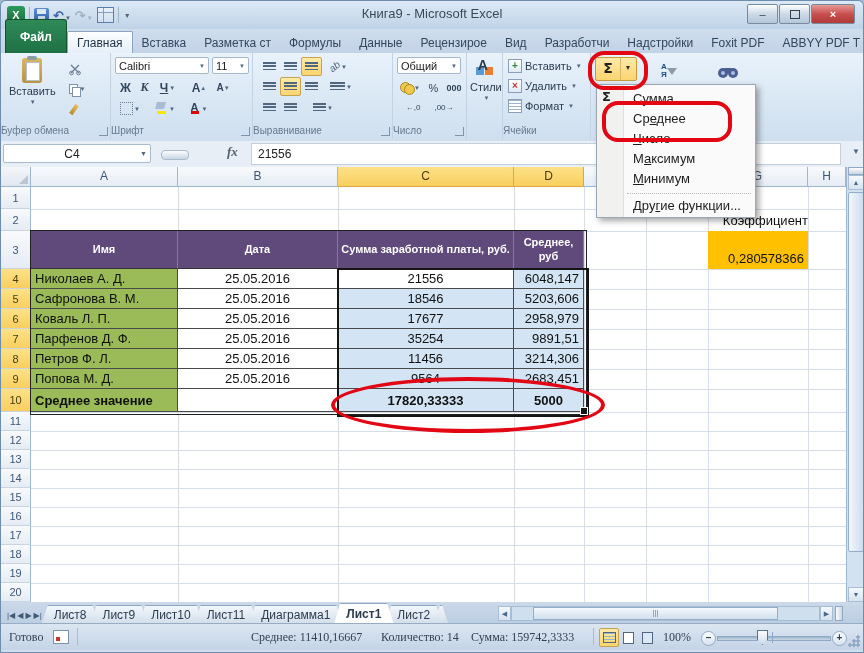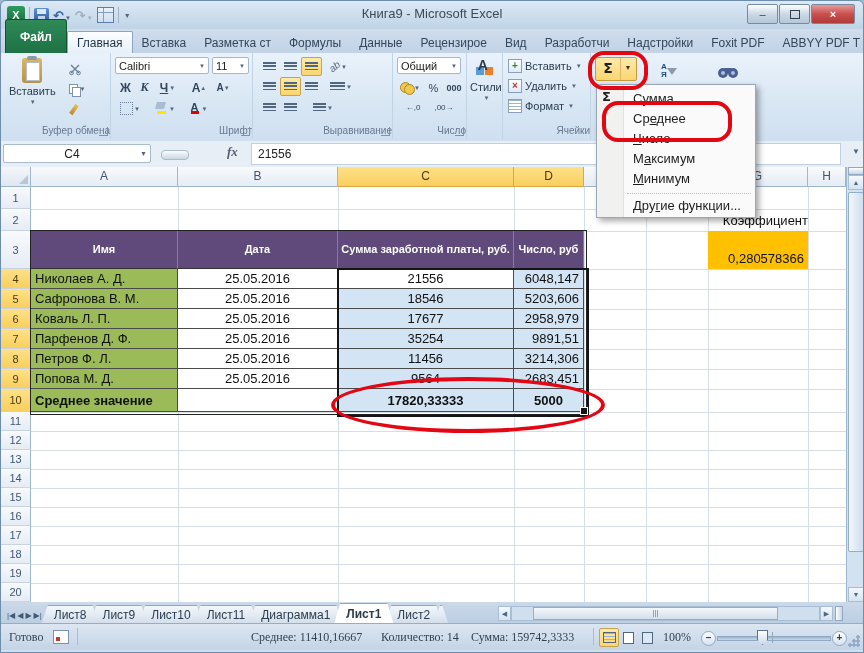--- a/index.html
+++ b/index.html
@@ -25,21 +25,21 @@
   .wb.close{width:42px;background:linear-gradient(#e69a98,#c8504f 50%,#b03a39);color:#fff;font-weight:bold;}
   .maxbox{width:8px;height:7px;border:1px solid #33414f;background:transparent;}
   
   .tabrow{position:absolute;left:0;top:28px;right:0;height:24px;background:linear-gradient(#cfdded,#c2d3e6);display:flex;align-items:flex-end;padding-left:4px;box-sizing:border-box;}
   .rtab{height:21px;padding:0 9px;display:flex;align-items:center;font-size:12px;color:#33465c;white-space:nowrap;}
   .rtab.file{background:linear-gradient(#2f8a57,#1e7145);color:#fff;font-weight:bold;border-radius:3px 3px 0 0;border:1px solid #14532f;border-bottom:none;padding:6px 14px;}
   .rtab.active{background:linear-gradient(#fdfeff,#e6eff8);border:1px solid #8ba4bf;border-bottom:none;border-radius:2px 2px 0 0;color:#1e3248;}
   
   .ribbon{position:absolute;left:0;top:52px;right:0;height:88px;background:linear-gradient(#e9f2fb,#d9e7f4 55%,#cfdff0);border-bottom:1px solid #a9bed3;}
   .grp{position:absolute;top:0;height:86px;border-right:1px solid #c2d3e4;box-sizing:border-box;}
-  .grp-label{position:absolute;left:0;right:0;bottom:1px;height:14px;font-size:10px;color:#64798f;text-align:right;line-height:14px;}
+  .grp-label{position:absolute;left:0;right:0;bottom:1px;height:14px;font-size:10px;color:#64798f;text-align:left;line-height:14px;}
   .dl{position:absolute;right:2px;bottom:3px;width:8px;height:8px;border-right:1px solid #7f94aa;border-bottom:1px solid #7f94aa;}
   .bigb{position:absolute;display:flex;flex-direction:column;align-items:center;font-size:11px;color:#2b3c4e;gap:2px;}
   .clip-ic{width:20px;height:25px;background:linear-gradient(#d8b765,#b99440);border-radius:3px;position:relative;}
   .clip-ic i{position:absolute;left:5px;top:-2px;width:10px;height:4px;background:#8d9aa8;border-radius:2px;}
   .clip-ic b{position:absolute;left:4px;top:4px;width:12px;height:17px;background:#fff;border:1px solid #b5becb;}
   .sb{position:absolute;display:flex;align-items:center;justify-content:center;border:1px solid transparent;border-radius:2px;font-size:11px;color:#33465c;}
   .sb.on{background:linear-gradient(#fdeaa9,#fbd56f);border-color:#c7a24f;}
   .fsel{position:absolute;height:17px;background:#fff;border:1px solid #a5b8cb;border-radius:2px;font-size:11px;color:#222;display:flex;align-items:center;justify-content:space-between;padding:0 3px;box-sizing:border-box;}
   .ic{display:inline-block;width:13px;height:10px;background:repeating-linear-gradient(#51677f 0 1.6px,transparent 1.6px 3.4px);}
   .bld{font-weight:bold;font-size:12px;}
@@ -448,21 +448,21 @@
         <div class="gl" style="left: 30px; top: 378px; width: 815px; height: 1px;"></div>
         <div class="gl" style="left: 30px; top: 397px; width: 815px; height: 1px;"></div>
         <div class="gl" style="left: 30px; top: 416px; width: 815px; height: 1px;"></div>
       </div>
 
     <div class="tblframe"></div>
 
     <div class="tc th" style="left:177px;top:64px;width:160px;height:38px">Дата</div>
     <div class="tc th" style="left:30px;top:64px;width:147px;height:38px">Имя</div>
     <div class="tc th" style="left:337px;top:64px;width:176px;height:38px">Сумма заработной платы, руб.</div>
-    <div class="tc th" style="left:513px;top:64px;width:70px;height:38px">Число, руб</div>
+    <div class="tc th" style="left:513px;top:64px;width:70px;height:38px">Среднее, руб</div>
 
     <div class="tc green" style="left:30px;top:102px;width:147px;height:20px">Николаев А. Д.</div>
     <div class="tc cen" style="left:177px;top:102px;width:160px;height:20px">25.05.2016</div>
     <div class="tc cen" style="left:337px;top:102px;width:176px;height:20px">21556</div>
     <div class="tc blue rgt" style="left:513px;top:102px;width:70px;height:20px">6048,147</div>
 
     <div class="tc green" style="left:30px;top:122px;width:147px;height:20px">Сафронова В. М.</div>
     <div class="tc cen" style="left:177px;top:122px;width:160px;height:20px">25.05.2016</div>
     <div class="tc blue cen" style="left:337px;top:122px;width:176px;height:20px">18546</div>
     <div class="tc blue rgt" style="left:513px;top:122px;width:70px;height:20px">5203,606</div>

